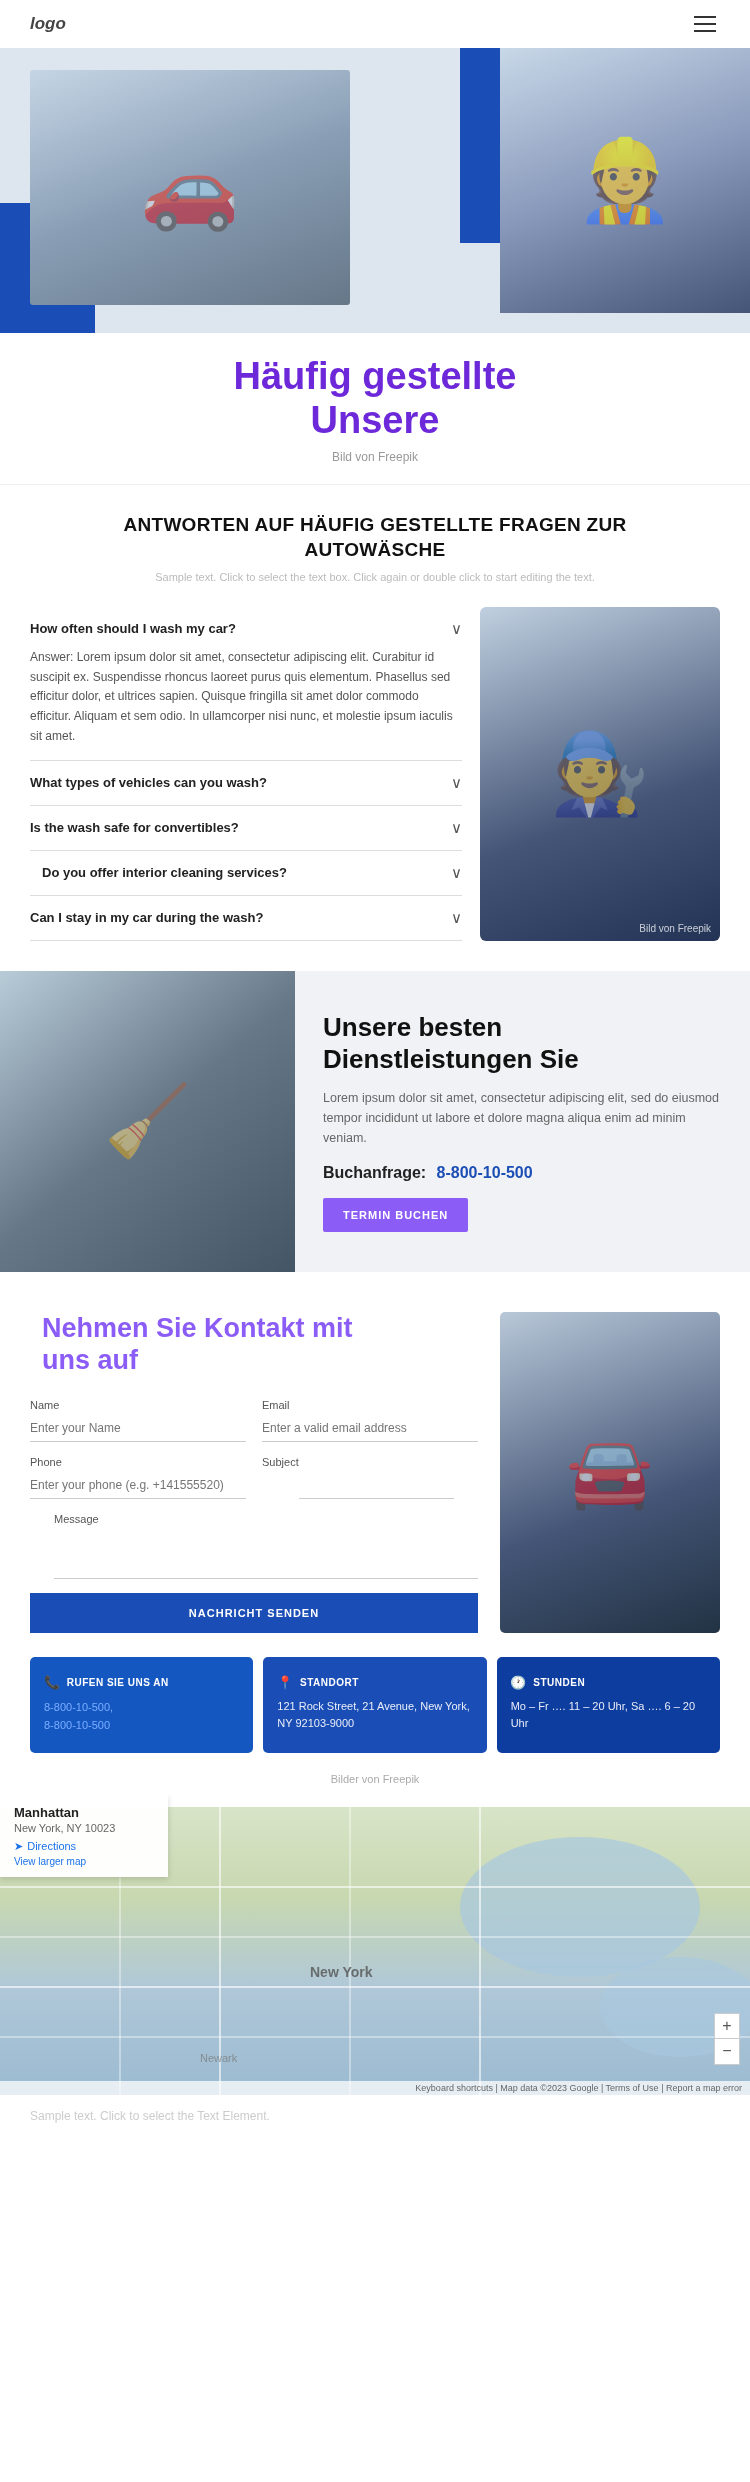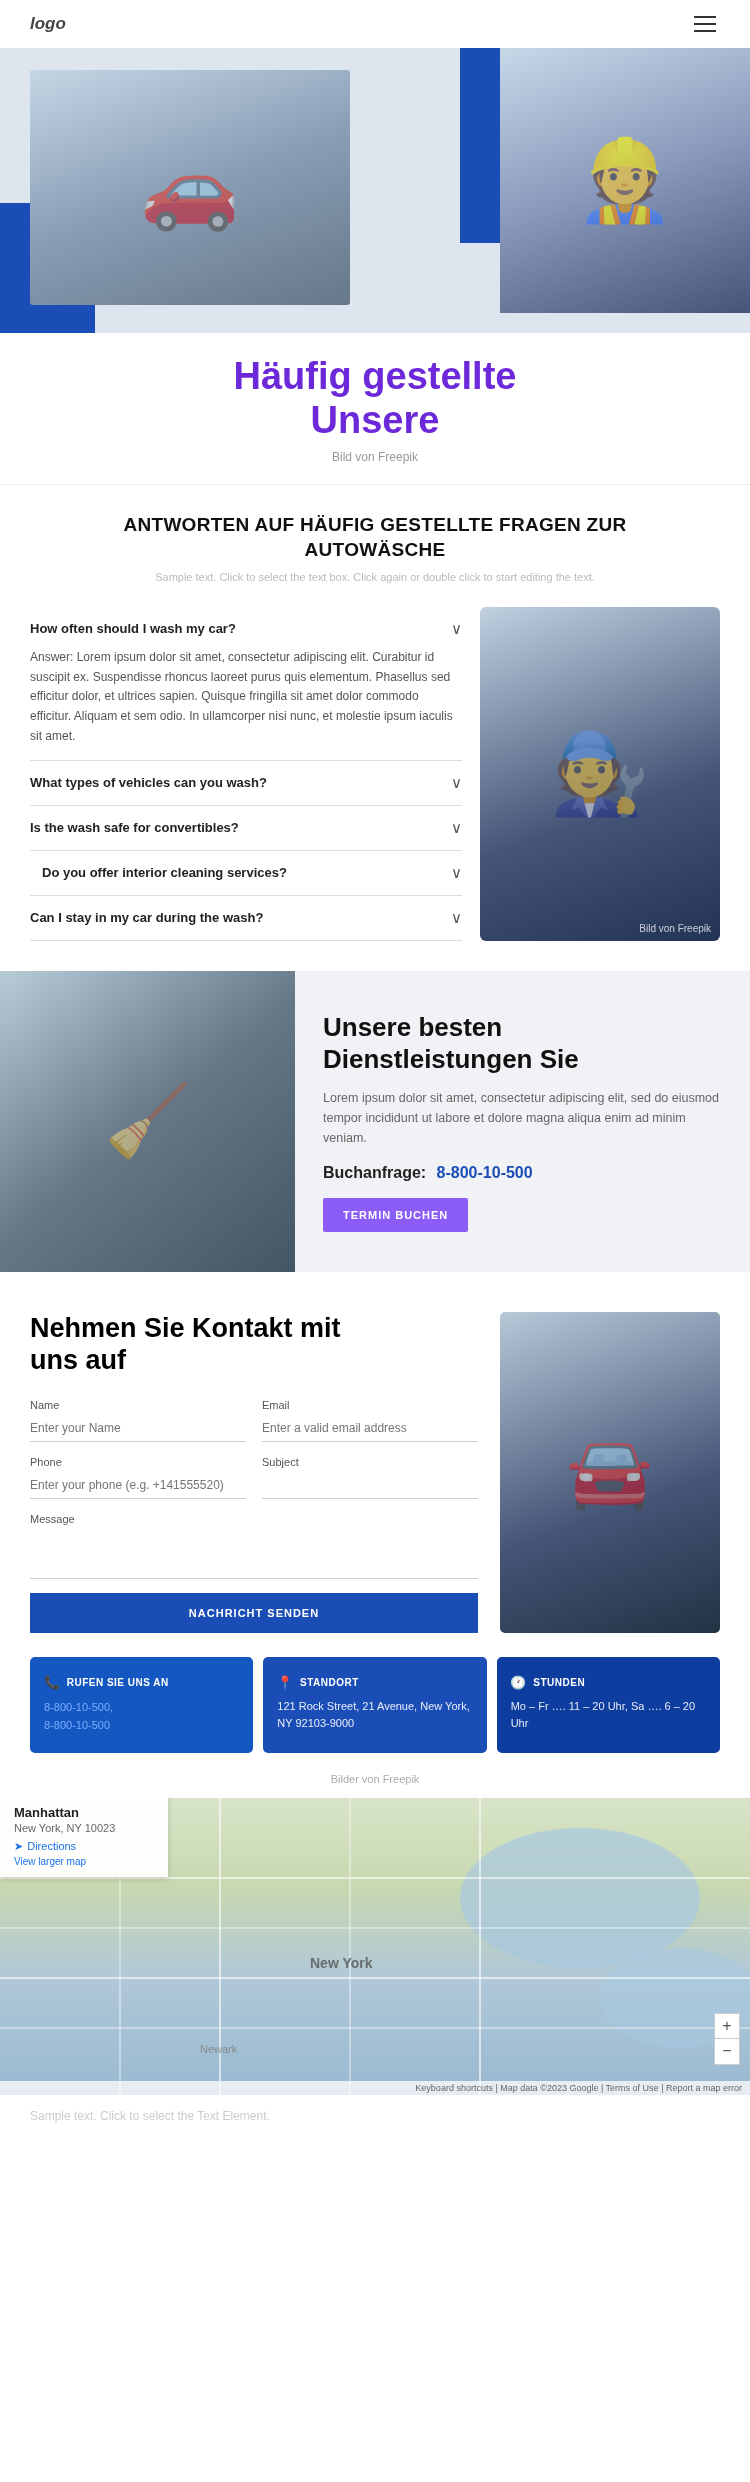--- a/index.html
+++ b/index.html
@@ -106,48 +106,48 @@
     <p style="font-size:16px;font-weight:700;margin-top:16px;color:#222;">
       <span>Buchanfrage:</span>
       <a style="color:#1a4db5;text-decoration:none;margin-left:6px;">8-800-10-500</a>
     </p>
     <button style="display:inline-block;margin-top:16px;padding:11px 20px;background:#8b5cf6;color:#fff;font-size:11px;font-weight:700;text-transform:uppercase;letter-spacing:1px;cursor:pointer;border:none;border-radius:2px;">TERMIN BUCHEN</button>
   </div>
 </div>
 
 <div style="display:flex;gap:22px;padding:40px 30px 24px;">
   <div style="flex:1;">
-    <h2 style="font-size:27px;font-weight:900;color:#000000;line-height:1.2;margin-bottom:22px;">
+    <h2 style="font-size:27px;font-weight:900;color:#8b5cf6;line-height:1.2;margin-bottom:22px;margin-left:12px;">
       <span>Nehmen Sie Kontakt mit</span><br>
       <span>uns auf</span>
     </h2>
 
     <div style="display:flex;gap:16px;margin-bottom:14px;">
       <div style="flex:1;display:flex;flex-direction:column;">
         <label style="font-size:11px;color:#555;margin-bottom:4px;">Name</label>
         <input type="text" style="border-top: none; border-right: none; border-left: none; border-image: initial; border-bottom: 1px solid rgb(204, 204, 204); padding: 6px 0px; font-size: 12px; color: rgb(187, 187, 187); outline: none; background: transparent;" placeholder="Enter your Name">
       </div>
       <div style="flex:1;display:flex;flex-direction:column;">
         <label style="font-size:11px;color:#555;margin-bottom:4px;">Email</label>
         <input type="email" style="border-top: none; border-right: none; border-left: none; border-image: initial; border-bottom: 1px solid rgb(204, 204, 204); padding: 6px 0px; font-size: 12px; color: rgb(187, 187, 187); outline: none; background: transparent;" placeholder="Enter a valid email address">
       </div>
     </div>
 
     <div style="display:flex;gap:16px;margin-bottom:14px;">
       <div style="flex:1;display:flex;flex-direction:column;">
         <label style="font-size:11px;color:#555;margin-bottom:4px;">Phone</label>
         <input type="text" style="border-top: none; border-right: none; border-left: none; border-image: initial; border-bottom: 1px solid rgb(204, 204, 204); padding: 6px 0px; font-size: 12px; color: rgb(187, 187, 187); outline: none; background: transparent;" placeholder="Enter your phone (e.g. +141555520)">
       </div>
-      <div style="flex:1;display:flex;flex-direction:column;">
+      <div style="flex:1;display:flex;flex-direction:row;">
         <label style="font-size:11px;color:#555;margin-bottom:4px;">Subject</label>
         <input type="text" style="border-top: none; border-right: none; border-left: none; border-image: initial; border-bottom: 1px solid rgb(204, 204, 204); padding: 6px 0px; font-size: 12px; color: rgb(187, 187, 187); outline: none; background: transparent;">
       </div>
     </div>
 
-    <div style="display:flex;flex-direction:column;margin-bottom:14px;">
+    <div style="display:flex;flex-direction:column;margin-bottom:14px;margin-left:24px;">
       <label style="font-size:11px;color:#555;margin-bottom:4px;">Message</label>
       <textarea style="border-top: none; border-right: none; border-left: none; border-image: initial; border-bottom: 1px solid rgb(204, 204, 204); padding: 6px 0px; font-size: 12px; color: rgb(187, 187, 187); outline: none; background: transparent; resize: none; height: 50px; font-family: Arial, sans-serif;"></textarea>
     </div>
 
     <button style="display:block;width:100%;padding:14px;background:#1a4db5;color:#fff;font-size:11px;font-weight:700;text-transform:uppercase;letter-spacing:1px;border:none;cursor:pointer;margin-top:8px;">NACHRICHT SENDEN</button>
   </div>
 
   <div style="width:220px;flex-shrink:0;background:linear-gradient(160deg,#b8c8d8 0%,#445577 60%,#223344 100%);border-radius:5px;min-height:280px;display:flex;align-items:center;justify-content:center;">
     <span style="font-size:70px;opacity:0.5;">🚘</span>
   </div>
@@ -180,21 +180,21 @@
       <span>STUNDEN</span>
     </div>
     <div style="font-size:11px;line-height:1.6;color:rgba(255,255,255,0.9);">Mo – Fr …. 11 – 20 Uhr, Sa …. 6 – 20 Uhr</div>
   </div>
 </div>
 
 <p style="text-align:center;font-size:11px;color:#aaa;padding:6px 0 10px;">Bilder von Freepik</p>
 
 <div style="position:relative;height:300px;overflow:hidden;">
 
-  <div style="position:absolute;top:3px;left:0;width:100%;height:100%;background:linear-gradient(180deg,#d8e4c8 0%,#c8d8b0 30%,#b0c8d8 60%,#98b8d0 100%);">
+  <div style="position:absolute;top:12px;left:0;width:100%;height:100%;background:linear-gradient(180deg,#d8e4c8 0%,#c8d8b0 30%,#b0c8d8 60%,#98b8d0 100%);">
 
     <svg width="750" height="300" style="position:absolute;top:0;left:0;">
 
       <ellipse cx="580" cy="100" rx="120" ry="70" fill="#a8c8e0" opacity="0.7"></ellipse>
       <ellipse cx="680" cy="200" rx="80" ry="50" fill="#a8c8e0" opacity="0.6"></ellipse>
 
       <line x1="0" y1="80" x2="750" y2="80" stroke="#fff" stroke-width="2" opacity="0.6"></line>
       <line x1="0" y1="130" x2="750" y2="130" stroke="#fff" stroke-width="1.5" opacity="0.5"></line>
       <line x1="0" y1="180" x2="750" y2="180" stroke="#fff" stroke-width="2" opacity="0.6"></line>
       <line x1="0" y1="230" x2="750" y2="230" stroke="#fff" stroke-width="1.5" opacity="0.5"></line>

